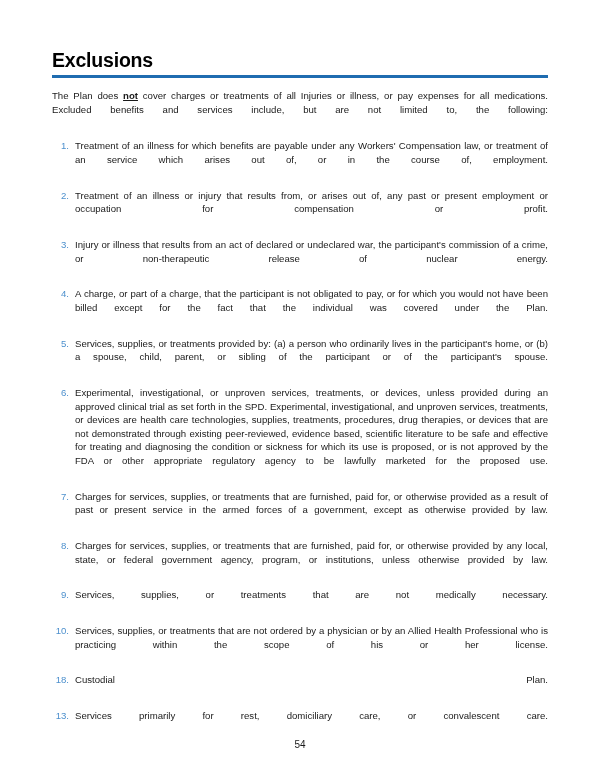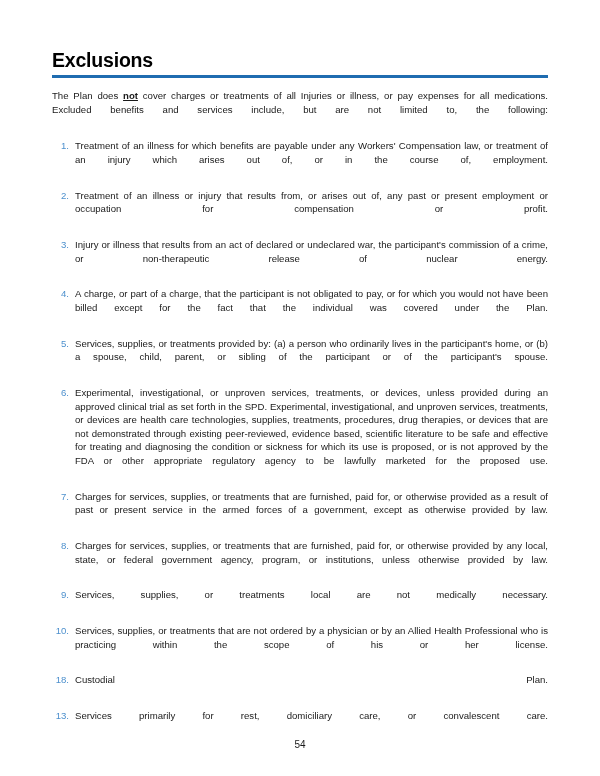--- a/index.html
+++ b/index.html
@@ -113,21 +113,21 @@
 
     <h1 class="page-title">Exclusions</h1>
 
     <div class="title-rule"></div>
 
     <p class="intro"><span>The Plan does </span><span class="emph">not</span><span> cover charges or treatments of all Injuries or illness, or pay expenses for all medications. Excluded benefits and services include, but are not limited to, the following:</span></p>
 
     <ol class="exclusions" id="exclusions-list">
         <li>
           <span class="num">1.</span>
-          <span class="body">Treatment of an illness for which benefits are payable under any Workers' Compensation law, or treatment of an injury which arises out of, or in the course of, employment.</span>
+          <span class="body">Treatment of an illness for which benefits are payable under any Workers' Compensation law, or treatment of an service which arises out of, or in the course of, employment.</span>
         </li>
         <li>
           <span class="num">2.</span>
           <span class="body">Treatment of an illness or injury that results from, or arises out of, any past or present employment or occupation for compensation or profit.</span>
         </li>
         <li>
           <span class="num">3.</span>
           <span class="body">Injury or illness that results from an act of declared or undeclared war, the participant's commission of a crime, or non-therapeutic release of nuclear energy.</span>
         </li>
         <li>
@@ -145,21 +145,21 @@
         <li>
           <span class="num">7.</span>
           <span class="body">Charges for services, supplies, or treatments that are furnished, paid for, or otherwise provided as a result of past or present service in the armed forces of a government, except as otherwise provided by law.</span>
         </li>
         <li>
           <span class="num">8.</span>
           <span class="body">Charges for services, supplies, or treatments that are furnished, paid for, or otherwise provided by any local, state, or federal government agency, program, or institutions, unless otherwise provided by law.</span>
         </li>
         <li>
           <span class="num">9.</span>
-          <span class="body">Services, supplies, or treatments local are not medically necessary.</span>
+          <span class="body">Services, supplies, or treatments that are not medically necessary.</span>
         </li>
         <li>
           <span class="num">10.</span>
           <span class="body">Services, supplies, or treatments that are not ordered by a physician or by an Allied Health Professional who is practicing within the scope of his or her license.</span>
         </li>
         <li>
           <span class="num">18.</span>
           <span class="body">Custodial Plan.</span>
         </li>
         <li>

